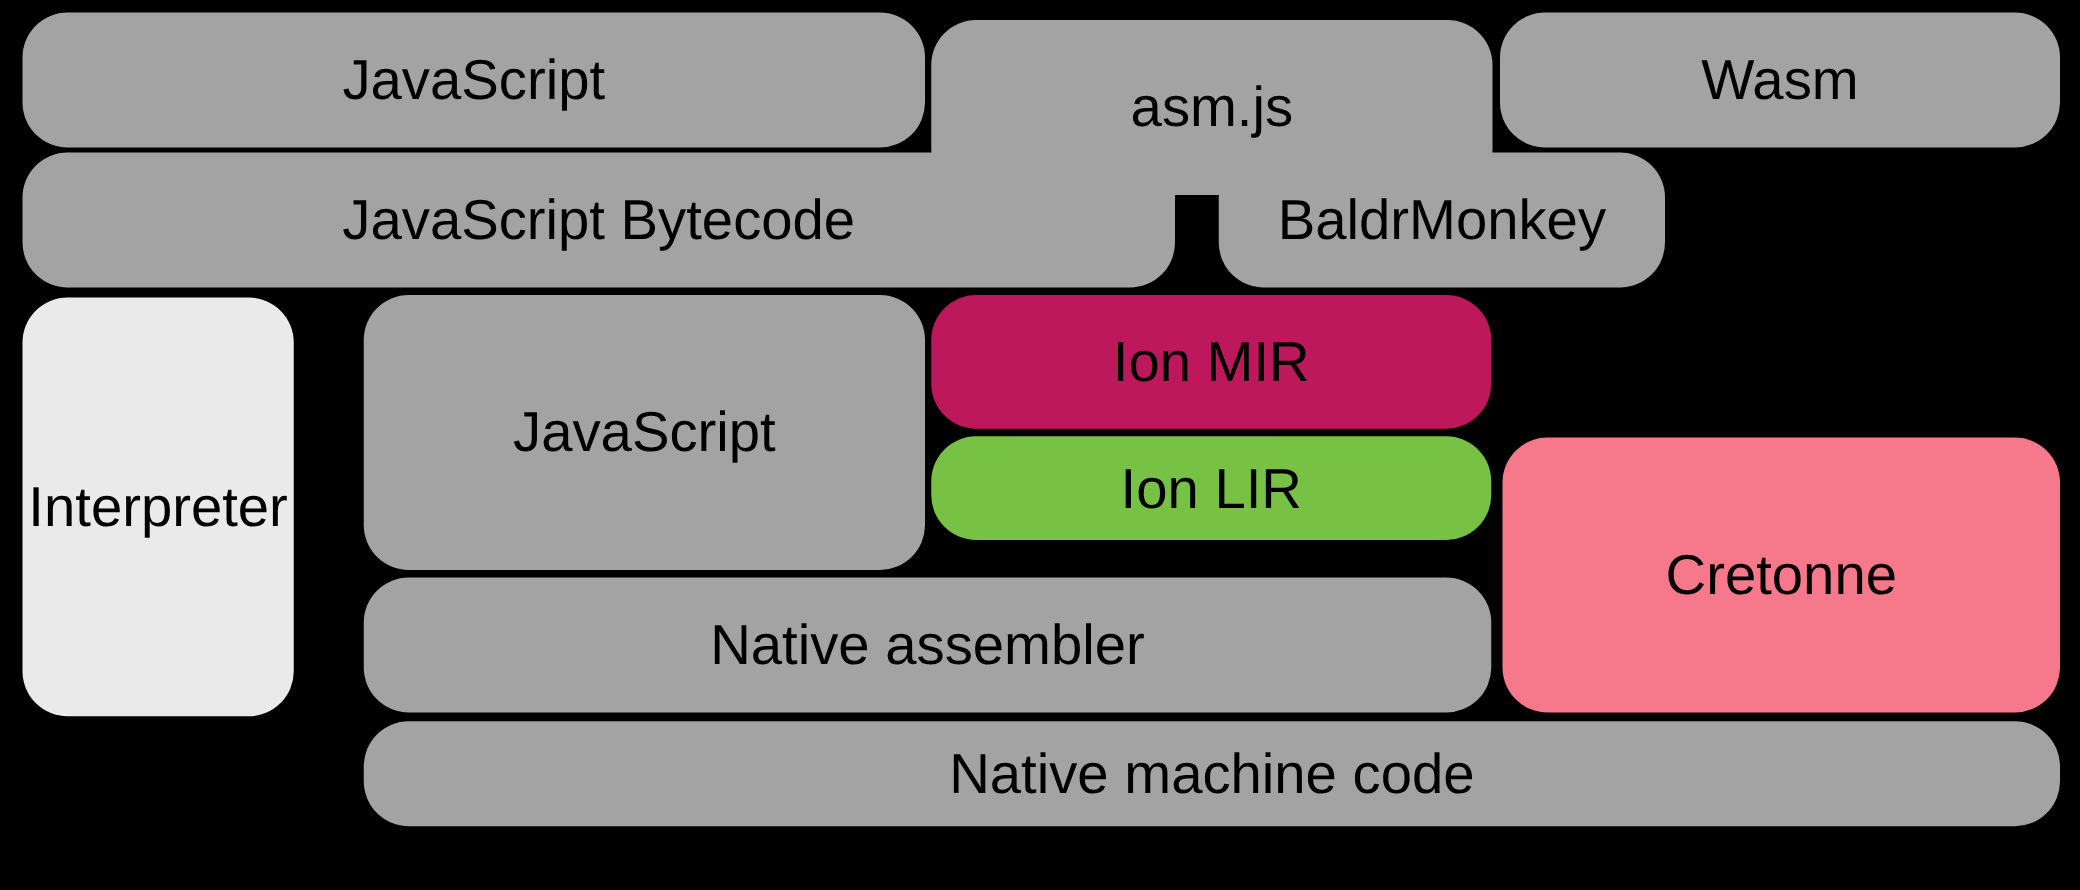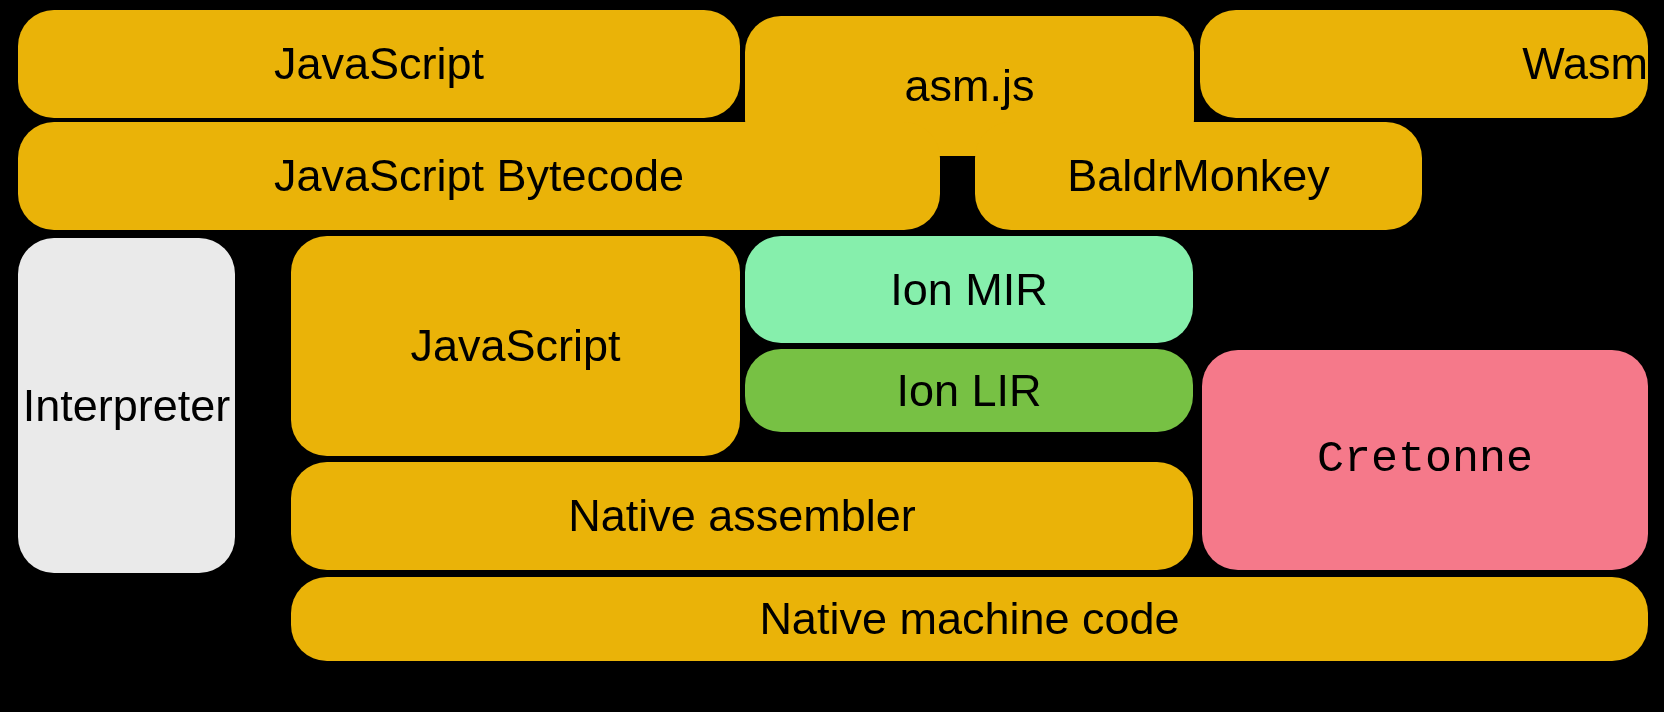--- a/index.html
+++ b/index.html
@@ -18,38 +18,38 @@
   .node {
     position: absolute;
     display: flex;
     align-items: center;
     justify-content: center;
     border-radius: 36px;
     font-size: 45px;
     line-height: 1.28;
     color: #000000;
     text-align: center;
-    background: #eab308;
+    background: #a3a3a3;
   }
   .node .stack {
     display: flex;
     flex-direction: column;
     align-items: center;
   }
   
   .n-javascript   { left: 18px;   top: 10px;  width: 722px;  height: 108px; }
   .n-asmjs        { left: 745px;  top: 16px;  width: 449px;  height: 140px; }
-  .n-wasm         { left: 1200px; top: 10px;  width: 448px;  height: 108px; justify-content: flex-end; }
+  .n-wasm         { left: 1200px; top: 10px;  width: 448px;  height: 108px; }
   .n-bytecode     { left: 18px;   top: 122px; width: 922px;  height: 108px; }
-  .n-baldrmonkey  { left: 975px;  top: 122px; width: 447px;  height: 108px; justify-content: center; }
+  .n-baldrmonkey  { left: 975px;  top: 122px; width: 357px;  height: 108px; justify-content: center; }
   .n-interpreter  { left: 18px;   top: 238px; width: 217px;  height: 335px; background: #eaeaea; }
   .n-baseline     { left: 291px;  top: 236px; width: 449px;  height: 220px; }
-  .n-ion-mir      { left: 745px;  top: 236px; width: 448px;  height: 107px; background: #86efac; }
+  .n-ion-mir      { left: 745px;  top: 236px; width: 448px;  height: 107px; background: #be185d; }
   .n-ion-lir      { left: 745px;  top: 349px; width: 448px;  height: 83px; background: #77c144; }
-  .n-cretonne     { left: 1202px; top: 350px; width: 446px;  height: 220px; background: #f5798a; font-family: Liberation Mono, monospace; }
+  .n-cretonne     { left: 1202px; top: 350px; width: 446px;  height: 220px; background: #f5798a; }
   .n-macro        { left: 291px;  top: 462px; width: 902px;  height: 108px; }
   .n-native       { left: 291px;  top: 577px; width: 1357px; height: 84px; }
 </style>
 </head>
 <body>
 
 <div id="canvas">
 
   <div class="node n-javascript">
     <span>JavaScript</span>

